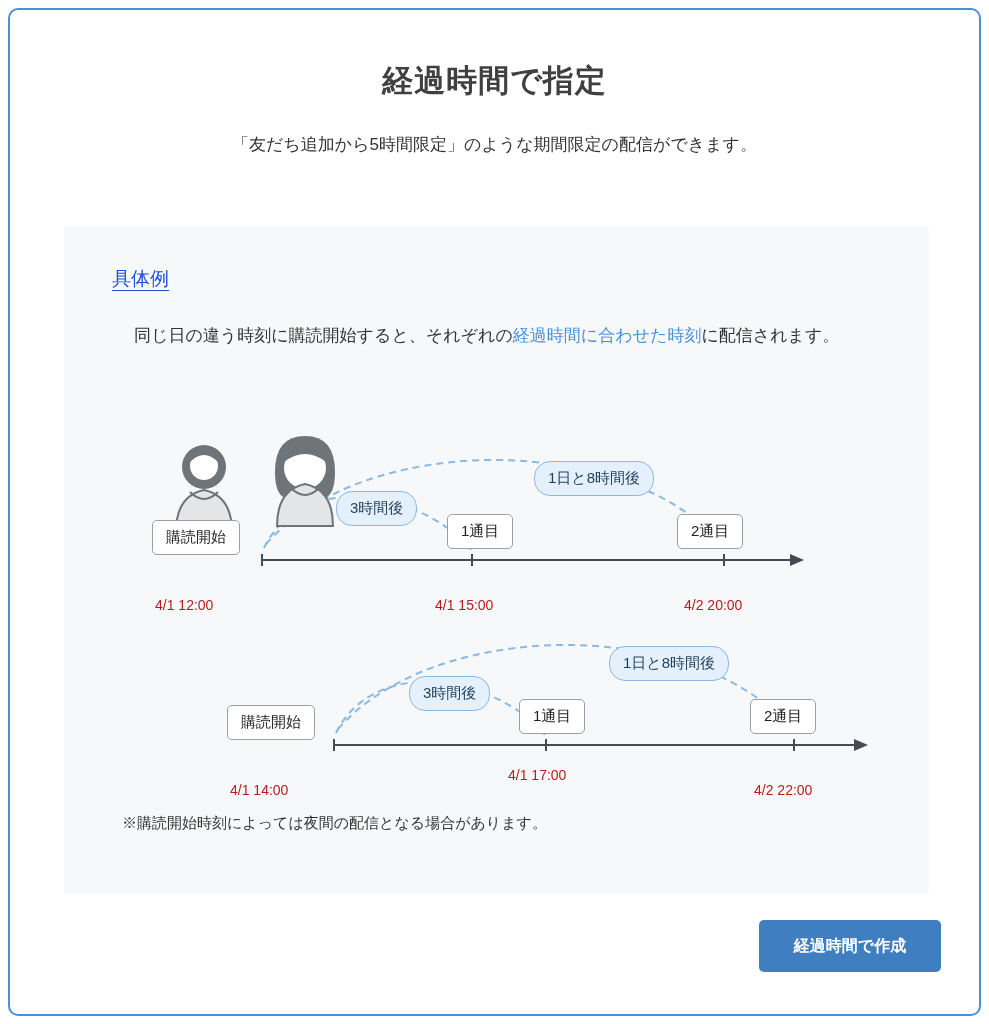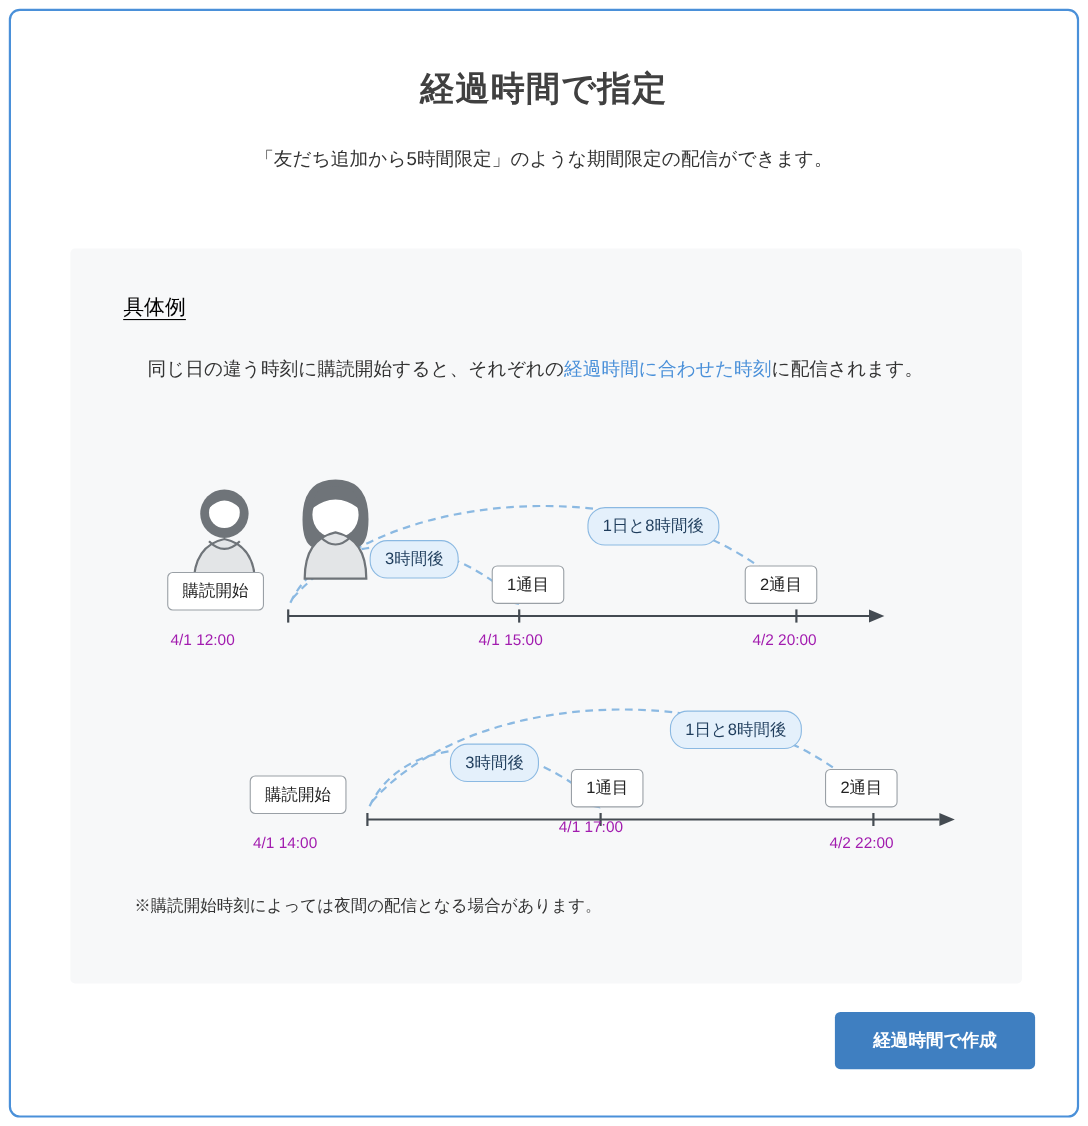--- a/index.html
+++ b/index.html
@@ -50,21 +50,21 @@
     height: 668px;
     background: #f7f8f9;
     border-radius: 4px;
     box-sizing: border-box;
   }
   .panel-heading {
     position: absolute;
     left: 48px;
     top: 40px;
     font-size: 19px;
-    color: #000000;
+    color: #1d4ed8;
     text-decoration: underline;
     text-underline-offset: 5px;
   }
   .panel-desc {
     position: absolute;
     left: 58px;
     top: 94px;
     width: 740px;
     font-size: 17px;
     color: #333333;
@@ -102,22 +102,23 @@
   }
   .chip.blue {
     background: #e4f0fb;
     border: 1px solid #8bb9e2;
     border-radius: 16px;
     color: #1f3d5c;
   }
   .tlabel {
     position: absolute;
     font-size: 14px;
-    color: #a21caf;
+    color: #b91c1c;
     white-space: nowrap;
+    margin-top: 24px;
   }
   .footer {
     position: absolute;
     left: 0;
     top: 900px;
     width: 973px;
   }
   .create-btn {
     position: absolute;
     right: 42px;

